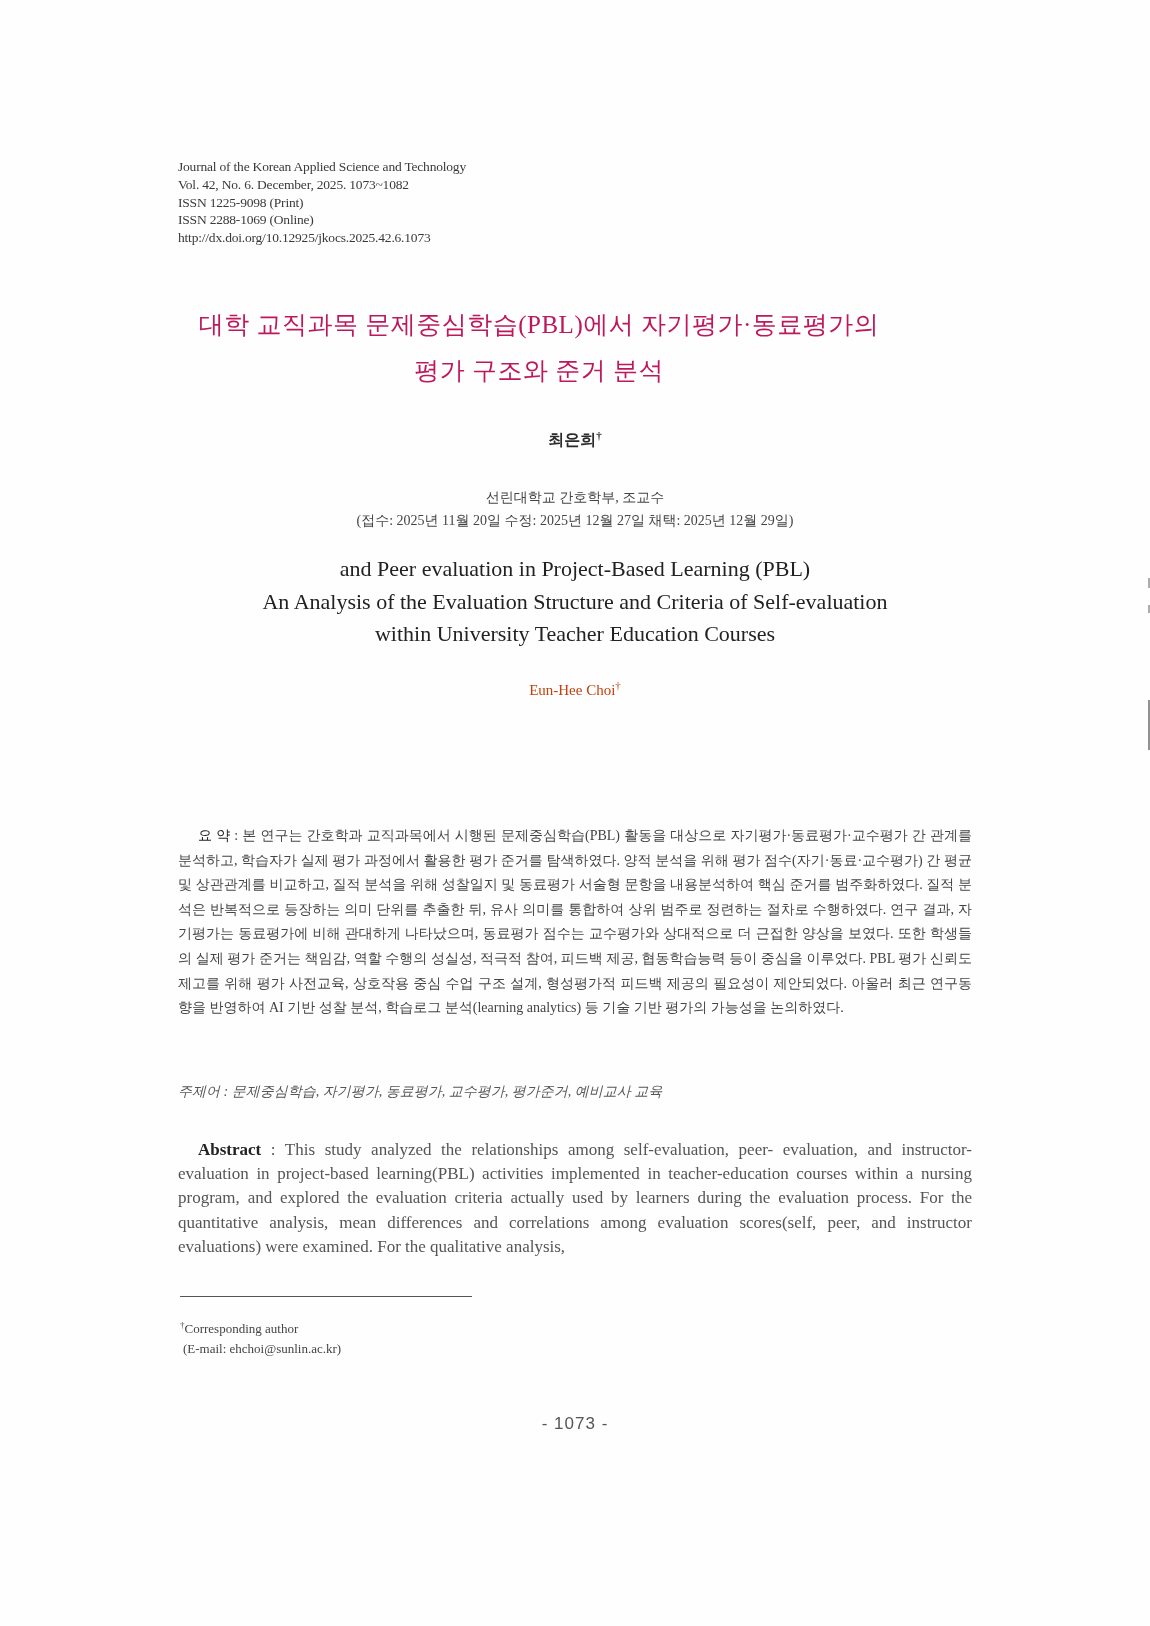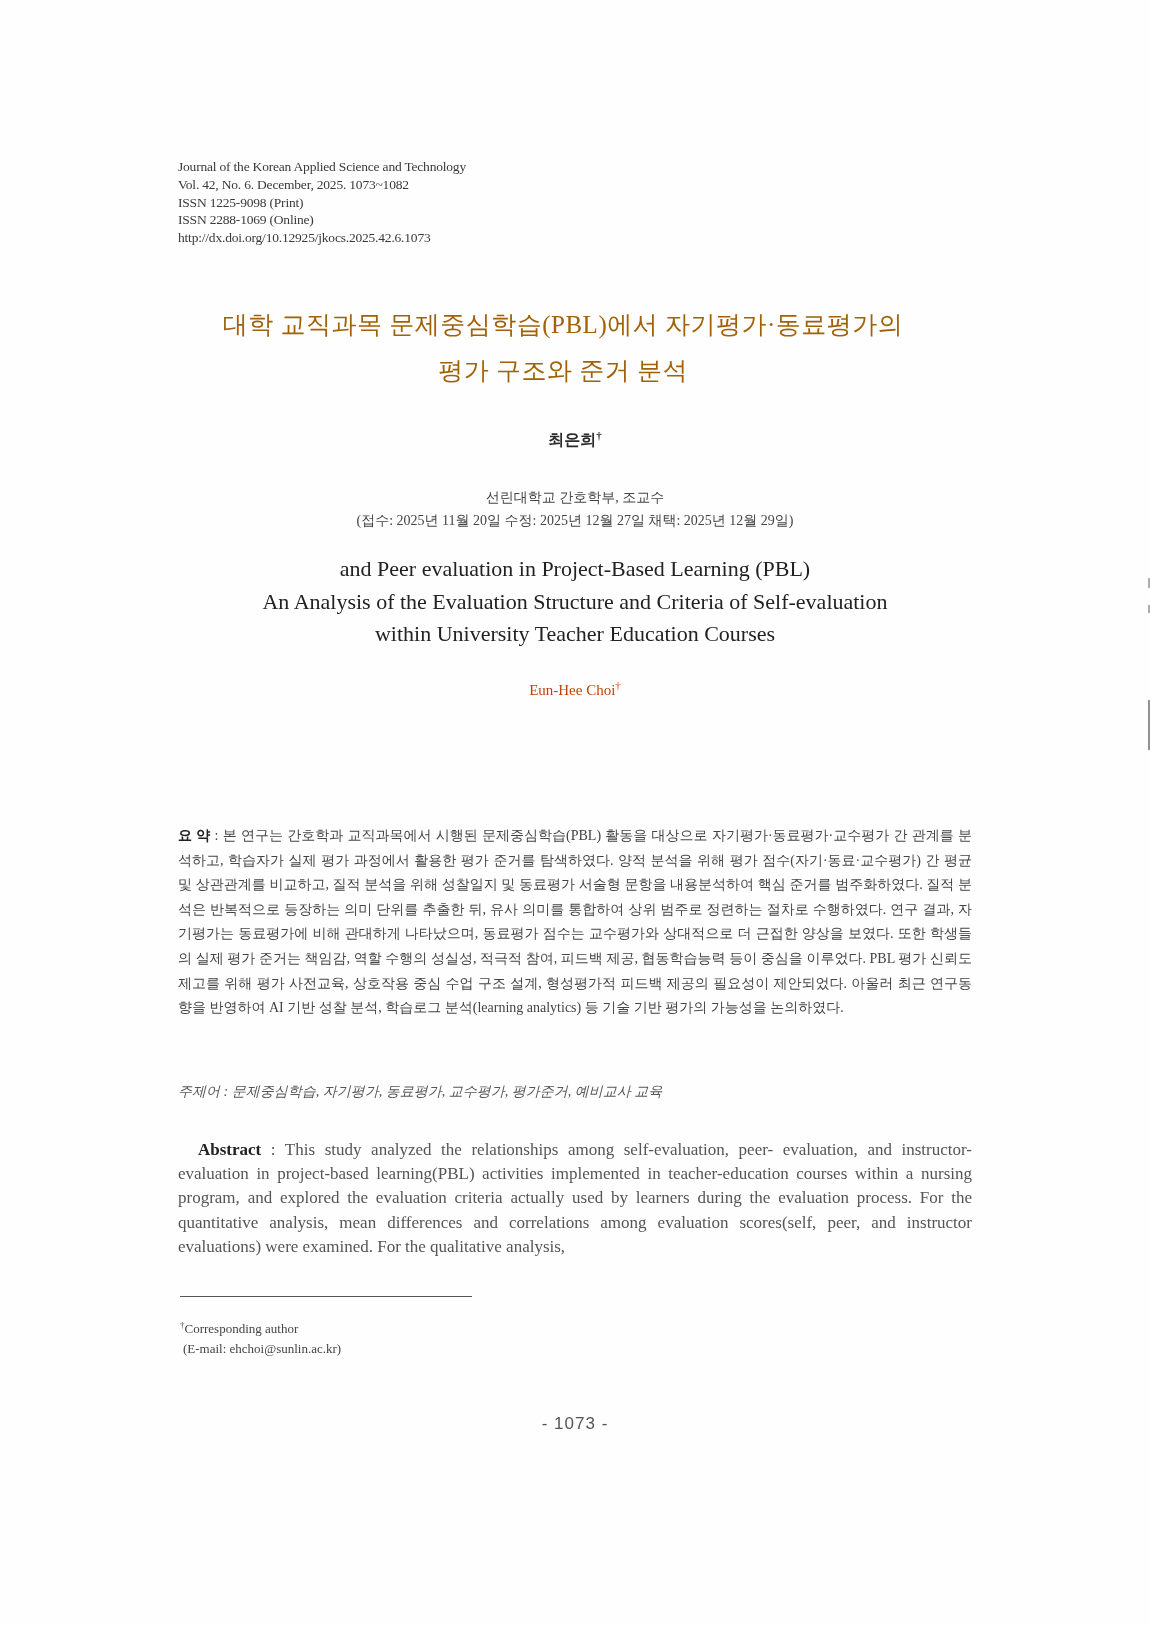--- a/index.html
+++ b/index.html
@@ -32,23 +32,22 @@
     }
     .journal-info div { white-space: nowrap; }
 
     .kr-title {
       position: absolute;
       left: 0; width: 1078px;
       top: 302px;
       text-align: center;
       font-size: 25px;
       line-height: 46px;
-      color: #a16207;
+      color: #be185d;
       letter-spacing: 0.5px;
-      padding-left: 24px;
     }
     .kr-author {
       position: absolute;
       left: 0; width: 1150px;
       top: 429px;
       text-align: center;
       font-size: 16px;
       font-weight: bold;
       color: #2a2a2a;
     }
@@ -93,21 +92,21 @@
     .kr-abstract {
       position: absolute;
       left: 178px;
       width: 794px;
       top: 824px;
       font-size: 14px;
       line-height: 24.6px;
       color: #444;
       text-align: justify;
     }
-    .kr-abstract .lead { font-weight: bold; color: #222; }
+    .kr-abstract .lead { font-weight: normal; color: #222; margin-left: 20px; }
     .keywords {
       position: absolute;
       left: 178px;
       top: 1083px;
       font-size: 14px;
       font-style: italic;
       color: #555;
       white-space: nowrap;
     }
     .en-abstract {

